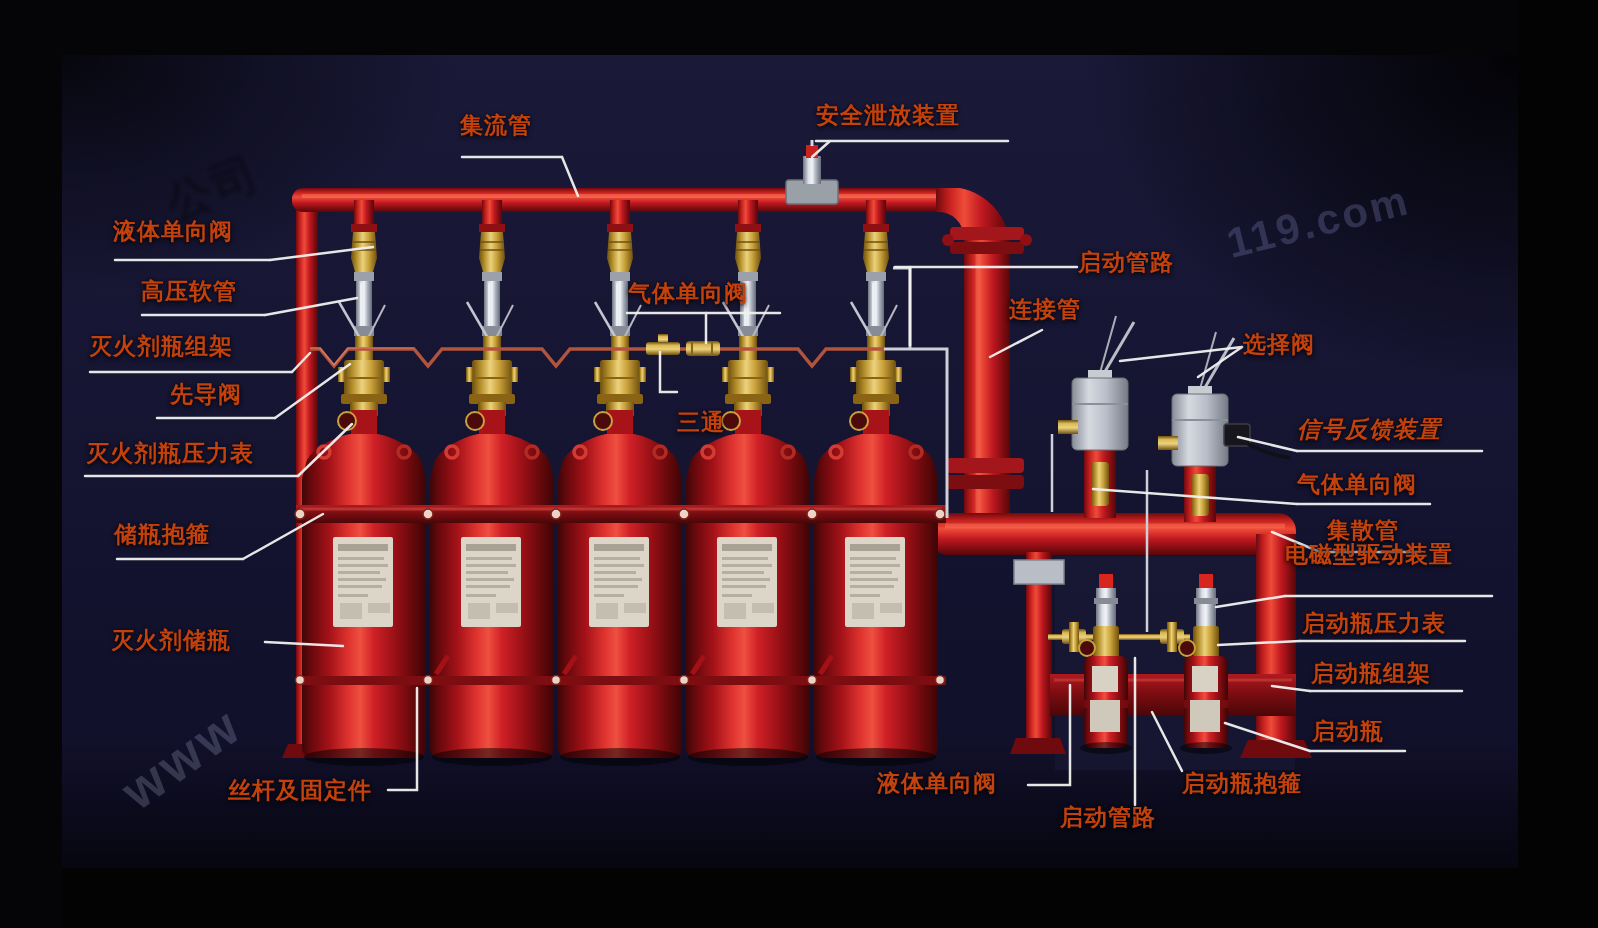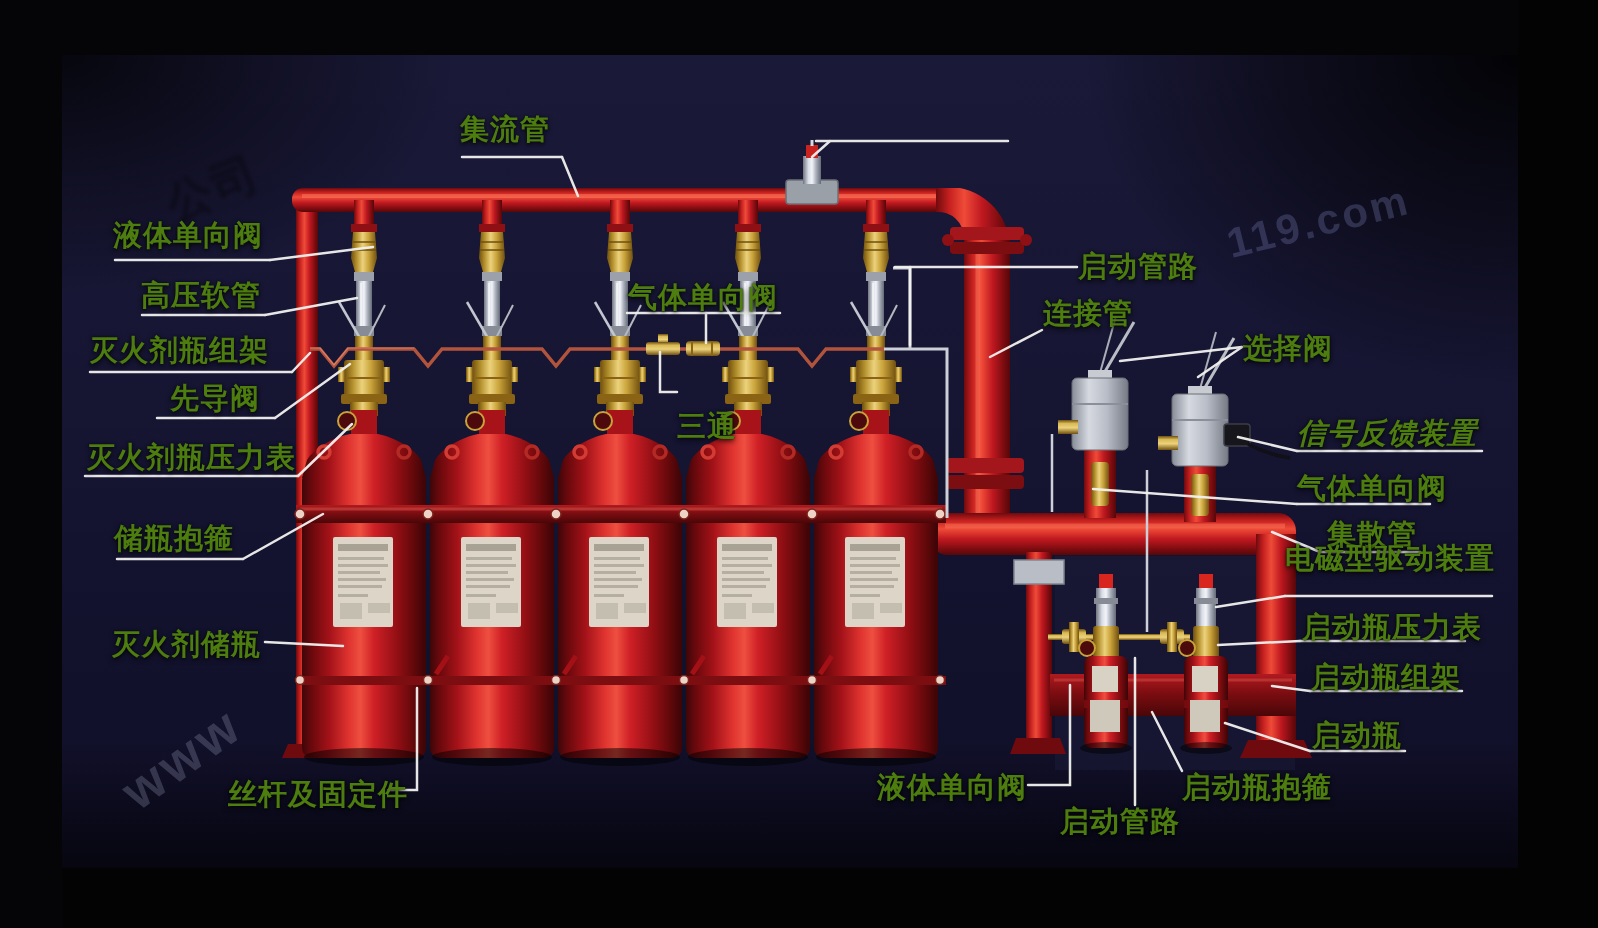--- a/index.html
+++ b/index.html
@@ -4,21 +4,21 @@
 <style>
   html,body{margin:0;padding:0;background:#000;}
   #stage{
     position:relative;width:1598px;height:928px;overflow:hidden;
     background:#050507;font-family:"Liberation Sans",sans-serif;
   }
   #stage svg{position:absolute;left:0;top:0;}
   .lbl{
     position:absolute;white-space:nowrap;
     font-family:"Liberation Sans","DejaVu Sans",sans-serif;
-    font-weight:bold;font-size:29px;letter-spacing:1px;color:#4d7c0f;
+    font-weight:bold;font-size:23px;letter-spacing:1px;color:#c2410c;
     text-shadow:0 2px 5px rgba(0,0,0,.85), 0 0 2px rgba(0,0,0,.6);
     z-index:5;
   }
   .wm{
     position:absolute;font-family:"Liberation Sans",sans-serif;font-weight:bold;
     z-index:4;pointer-events:none;
   }
   #wm-tr{left:1225px;top:198px;font-size:42px;letter-spacing:3px;
     color:rgba(125,130,185,.30);transform:rotate(-14deg);}
   #wm-bl{left:115px;top:728px;font-size:52px;letter-spacing:4px;
@@ -32,21 +32,21 @@
   #lbl-hp-hose{left:141px;top:276px;text-align:right;}
   #lbl-agent-rack{left:89px;top:331px;}
   #lbl-pilot{left:170px;top:379px;}
   #lbl-agent-gauge{left:86px;top:438px;}
   #lbl-bottle-clamp{left:114px;top:519px;}
   #lbl-agent-bottle{left:111px;top:625px;}
   #lbl-screw{left:202px;top:775px;margin-left:26px;}
   #lbl-gas-check-c{left:628px;top:278px;}
   #lbl-tee{left:677px;top:376px;margin-top:31px;}
   #lbl-start-pipe-t{left:1078px;top:247px;}
-  #lbl-connecting{left:1043px;top:294px;}
+  #lbl-connecting{left:1009px;top:294px;}
   #lbl-selector{left:1243px;top:329px;}
   #lbl-signal{left:1297px;top:414px;font-style:italic;}
   #lbl-gas-check-r{left:1297px;top:469px;}
   #lbl-dist-manifold{left:1327px;top:515px;}
   #lbl-solenoid{left:1285px;top:539px;text-align:right;}
   #lbl-sb-gauge{left:1302px;top:608px;}
   #lbl-sb-rack{left:1311px;top:658px;}
   #lbl-sb{left:1312px;top:716px;}
   #lbl-sb-clamp{left:1182px;top:768px;}
   #lbl-low-leak{left:877px;top:768px;}
@@ -379,20 +379,21 @@
   <rect x="0" y="868" width="1598" height="60" fill="#030304"></rect>
   <rect x="0" y="0" width="62" height="928" fill="#050507"></rect>
   <rect x="1518" y="0" width="80" height="928" fill="#030304"></rect>
 </svg>
 
 <div class="wm" id="wm-tr">119.com</div>
 <div class="wm" id="wm-bl">www</div>
 <div class="wm" id="wm-tl">公司</div>
 
 <div class="lbl" id="lbl-collector">集流管</div>
+<div class="lbl" id="lbl-safety">安全泄放装置</div>
 <div class="lbl" id="lbl-liquid-check">液体单向阀</div>
 <div class="lbl" id="lbl-hp-hose">高压软管</div>
 <div class="lbl" id="lbl-agent-rack">灭火剂瓶组架</div>
 <div class="lbl" id="lbl-pilot">先导阀</div>
 <div class="lbl" id="lbl-agent-gauge">灭火剂瓶压力表</div>
 <div class="lbl" id="lbl-bottle-clamp">储瓶抱箍</div>
 <div class="lbl" id="lbl-agent-bottle">灭火剂储瓶</div>
 <div class="lbl" id="lbl-screw">丝杆及固定件</div>
 <div class="lbl" id="lbl-gas-check-c">气体单向阀</div>
 <div class="lbl" id="lbl-tee">三通</div>

